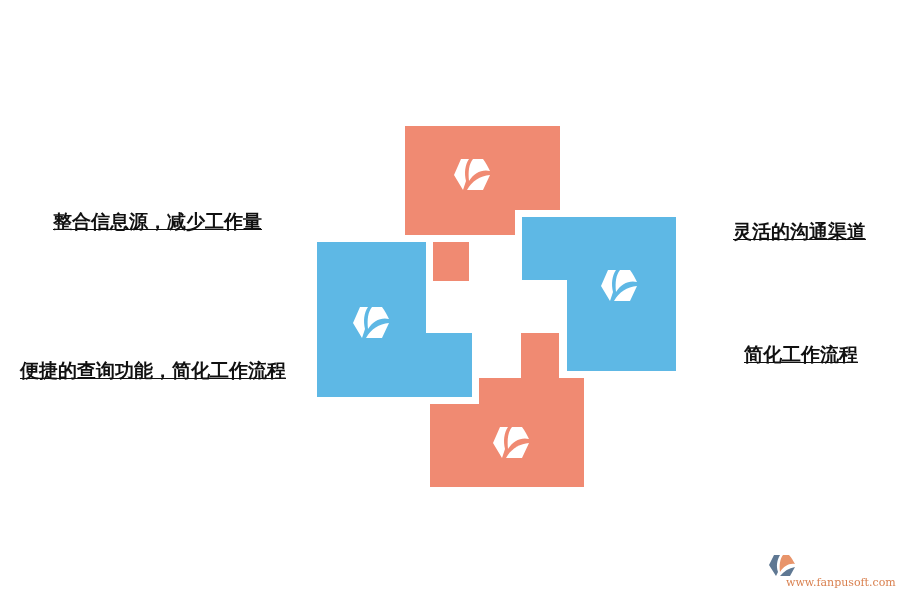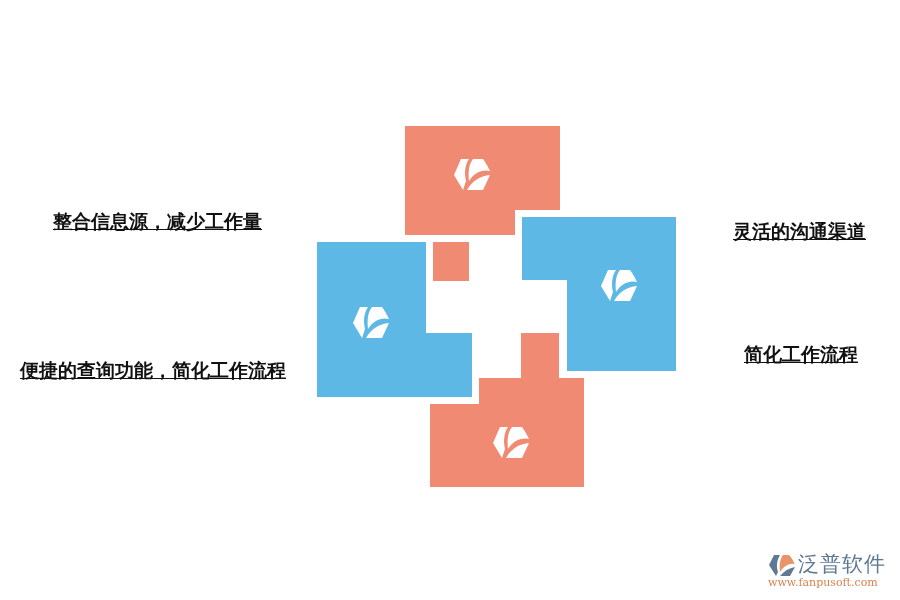--- a/index.html
+++ b/index.html
@@ -10,21 +10,21 @@
     }
     .label {
       position: absolute; font-size: 19px; font-weight: bold; color: #111111;
       white-space: nowrap; line-height: 24px; text-decoration: underline;
     }
     .shape { position: absolute; }
     .blk { position: absolute; }
     .icon { position: absolute; width: 40px; height: 40px; }
     .logo { position: absolute; left: 768px; top: 551px; width: 128px; height: 40px; }
     .logo-main { position: absolute; left: 30px; top: 0; font-size: 21px; color: #5f7893; letter-spacing: 1px; line-height: 26px; }
-    .logo-url { position: absolute; left: 0; top: 25px; font-size: 11px; color: #d9804f; font-family: "DejaVu Serif", serif; line-height: 13px; }
+    .logo-url { position: absolute; left: 18px; top: 25px; font-size: 11px; color: #d9804f; font-family: "DejaVu Serif", serif; line-height: 13px; }
     .logo-mark { position: absolute; left: 0; top: 2px; width: 28px; height: 24px; }
   </style>
 </head>
 <body>
 
 <div class="label" style="left:53px; top:209px;">整合信息源，减少工作量</div>
 <div class="label" style="left:20px; top:342px;margin-top:16px;">便捷的查询功能，简化工作流程</div>
 <div class="label" style="left:733px; top:219px;text-align:center;">灵活的沟通渠道</div>
 <div class="label" style="left:744px; top:342px;">简化工作流程</div>
 
@@ -70,15 +70,14 @@
     <path d="M38 20 L31 35 L15 35 C20 26 28 21 38 20 Z" fill="#fff"></path>
   </svg>
 </div>
 
 <div class="logo">
   <svg class="logo-mark" viewBox="0 0 28 24">
     <path d="M6 2 L12 2 C9 7 8 13 10 19 L8 23 L1 12 Z" fill="#5f7893"></path>
     <path d="M15 2 L21 2 C24 5 25 8 27 11 C21 10 16 13 12 19 C11 12 12 6 15 2 Z" fill="#e8946a"></path>
     <path d="M27 14 L22 23 L12 23 C16 18 21 15 27 14 Z" fill="#5f7893"></path>
   </svg>
-  <div class="logo-main">泛普软件</div>
   <div class="logo-url">www.fanpusoft.com</div>
 </div>
 
 </body></html>

